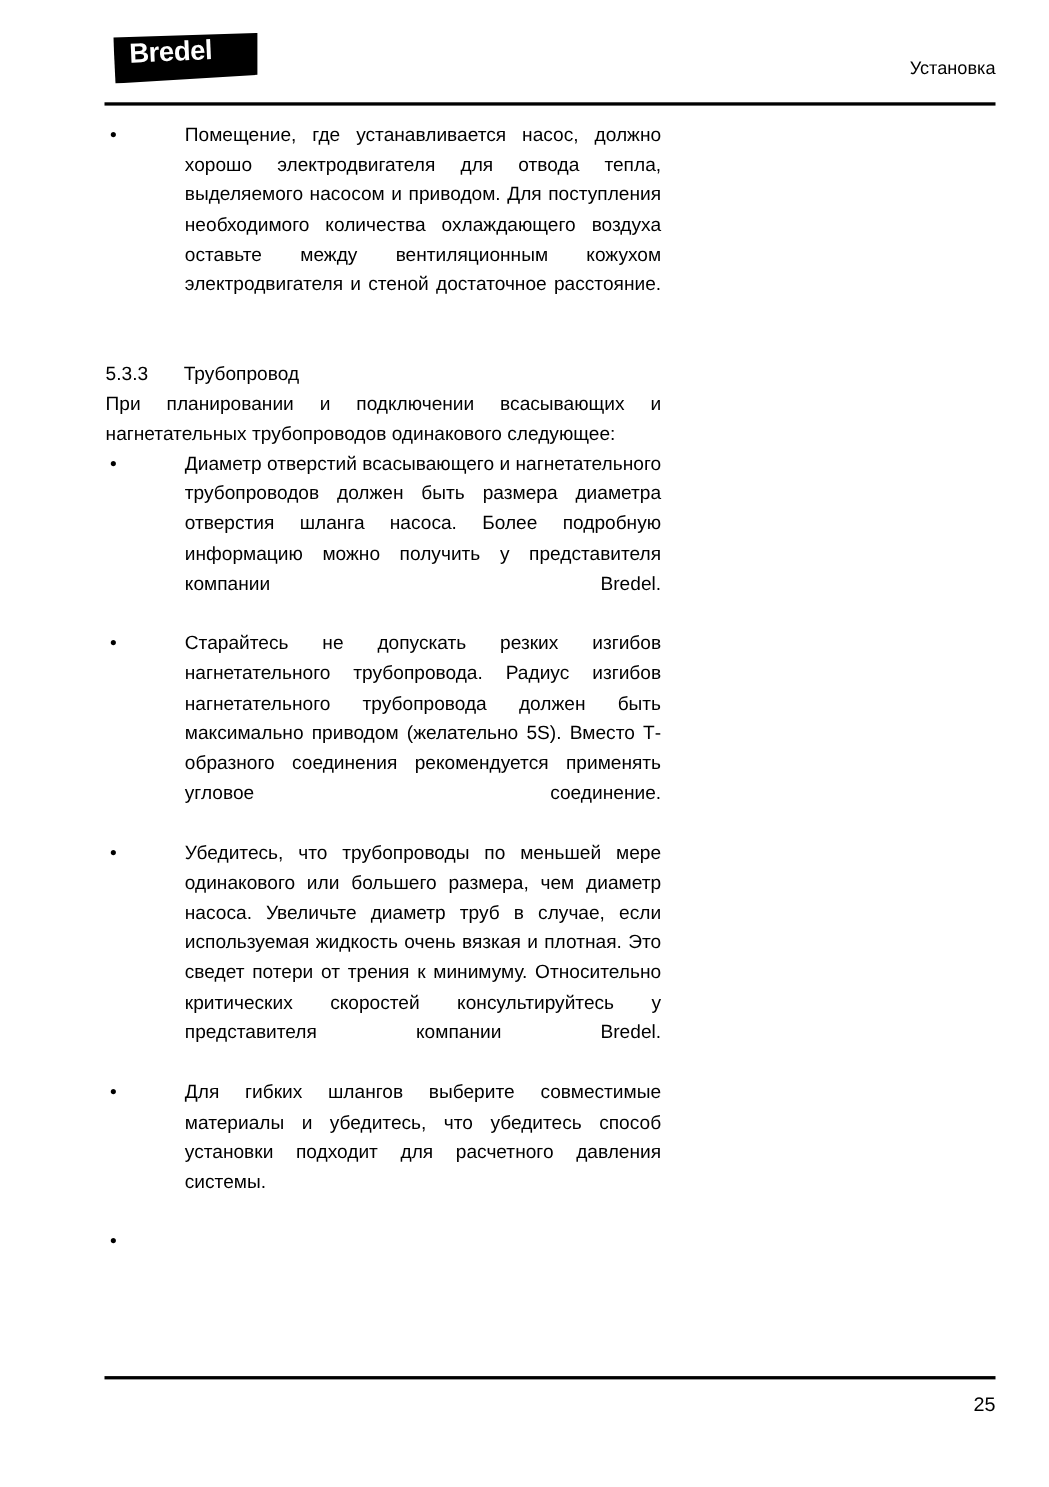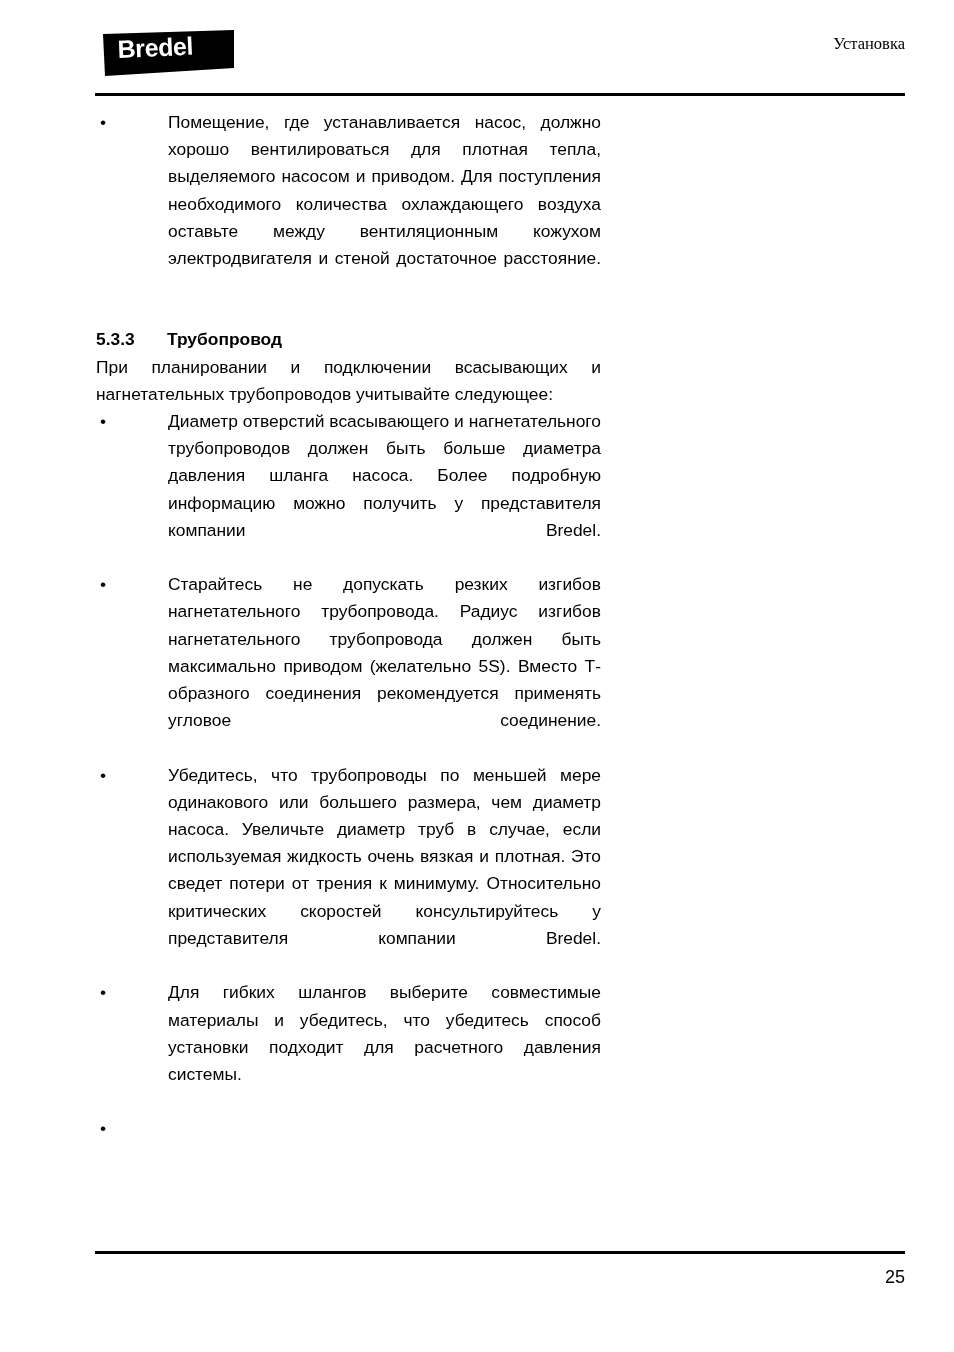--- a/index.html
+++ b/index.html
@@ -52,26 +52,25 @@
     color: #ffffff;
     letter-spacing: -0.4px;
     transform: rotate(-2.6deg);
     transform-origin: left top;
     line-height: 1;
     white-space: nowrap;
   }
   .header-title {
     position: absolute;
     right: 49px;
-    top: 36px;
+    top: 54px;
     font-size: 16.5px;
     line-height: 1;
     text-align: left;
     white-space: nowrap;
-    font-family: Liberation Serif, serif;
   }
   .rule {
     position: absolute;
     left: 95px;
     width: 810px;
     height: 3px;
     background: #000000;
   }
   .rule-top { top: 93px; }
   .rule-bottom { top: 1251px; }
@@ -128,21 +127,21 @@
     display: inline-block;
     width: 100%;
   }
 
   
   .heading {
     margin-left: 96px;
     width: 505px;
     font-size: 17.4px;
     line-height: 27.2px;
-    font-weight: bold;
+    font-weight: normal;
     white-space: nowrap;
   }
   .heading .num {
     display: inline-block;
     width: 71px;
   }
 
   .gap-sm { height: 13px; }
   .gap-md { height: 27px; }
 
@@ -176,37 +175,37 @@
     <div class="rule rule-top"></div>
   </div>
 
   <div class="content body-text">
 
     <div class="gap-sm"></div>
 
     <ul class="bullet-list">
       <li class="bullet-item">
         <span class="dot">•</span>
-        <span class="bullet-text last-line-justify">Помещение, где устанавливается насос, должно хорошо вентилироваться для плотная тепла, выделяемого насосом и приводом. Для поступления необходимого количества охлаждающего воздуха оставьте между вентиляционным кожухом электродвигателя и стеной достаточное расстояние.</span>
+        <span class="bullet-text last-line-justify">Помещение, где устанавливается насос, должно хорошо электродвигателя для отвода тепла, выделяемого насосом и приводом. Для поступления необходимого количества охлаждающего воздуха оставьте между вентиляционным кожухом электродвигателя и стеной достаточное расстояние.</span>
       </li>
     </ul>
 
     <div class="gap-md"></div>
 
     <div class="heading">
       <span class="num">5.3.3</span><span>Трубопровод</span>
     </div>
 
-    <p class="para">При планировании и подключении всасывающих и нагнетательных трубопроводов учитывайте следующее:</p>
+    <p class="para">При планировании и подключении всасывающих и нагнетательных трубопроводов одинакового следующее:</p>
 
     <ul class="bullet-list">
 
       <li class="bullet-item">
         <span class="dot">•</span>
-        <span class="bullet-text last-line-justify">Диаметр отверстий всасывающего и нагнетательного трубопроводов должен быть больше диаметра давления шланга насоса. Более подробную информацию можно получить у представителя компании Bredel.</span>
+        <span class="bullet-text last-line-justify">Диаметр отверстий всасывающего и нагнетательного трубопроводов должен быть размера диаметра отверстия шланга насоса. Более подробную информацию можно получить у представителя компании Bredel.</span>
       </li>
 
       <li class="bullet-item">
         <span class="dot">•</span>
         <span class="bullet-text last-line-justify">Старайтесь не допускать резких изгибов нагнетательного трубопровода. Радиус изгибов нагнетательного трубопровода должен быть максимально приводом (желательно 5S). Вместо Т-образного соединения рекомендуется применять угловое соединение.</span>
       </li>
 
       <li class="bullet-item">
         <span class="dot">•</span>
         <span class="bullet-text last-line-justify">Убедитесь, что трубопроводы по меньшей мере одинакового или большего размера, чем диаметр насоса. Увеличьте диаметр труб в случае, если используемая жидкость очень вязкая и плотная. Это сведет потери от трения к минимуму. Относительно критических скоростей консультируйтесь у представителя компании Bredel.</span>

